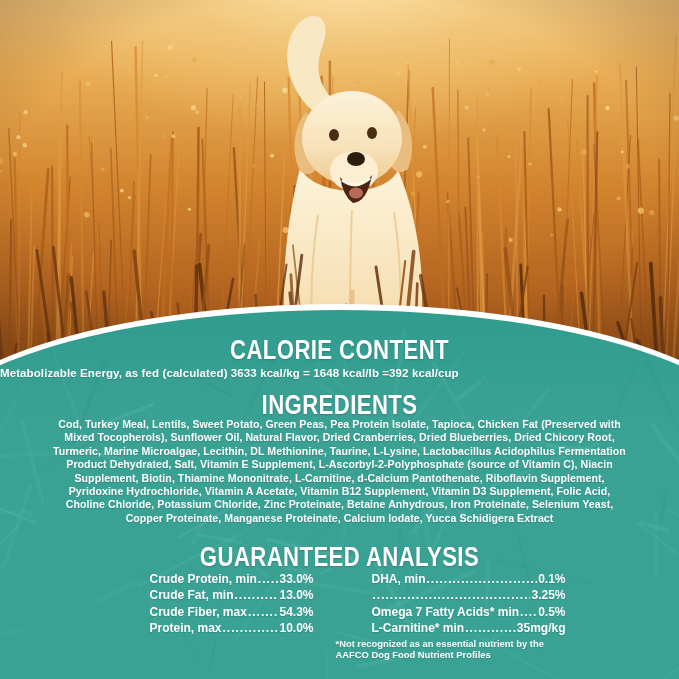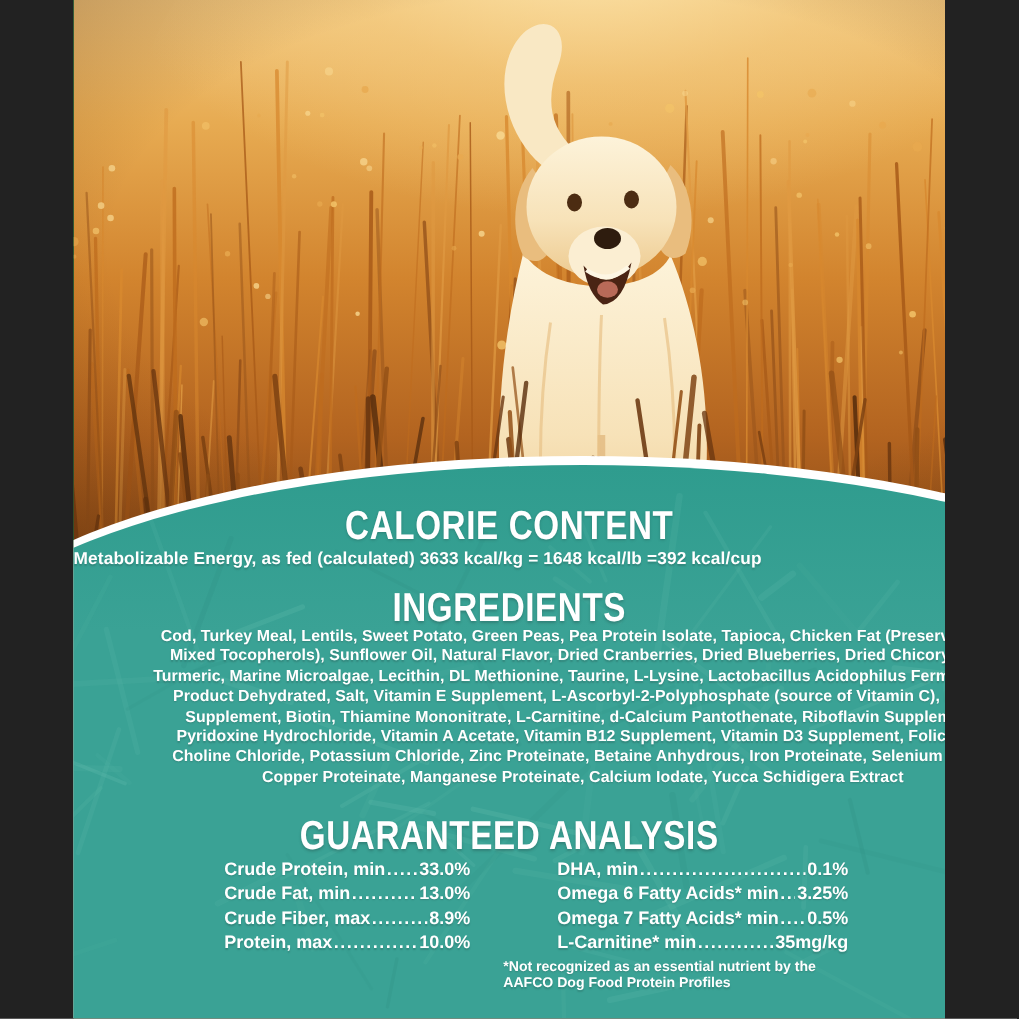--- a/index.html
+++ b/index.html
@@ -1,21 +1,21 @@
 <!DOCTYPE html>
 <html><head>
 <meta charset="utf-8">
 <style>
   html,body{margin:0;padding:0;background:#222;}
   .label-root{
     position:relative;
-    width:581px;height:679px;
+    width:679px;height:679px;
     overflow:hidden;
     font-family:"Liberation Sans",sans-serif;
-    background:#15803d;
+    background:#701a75;
     margin:0 auto;
   }
   .photo-svg{position:absolute;top:0;left:0;z-index:0;display:block;}
   .curve-white{
     position:absolute;left:-85px;top:304px;width:849px;height:380px;
     background:#ffffff;border-radius:50% 50% 0 0 / 140px 140px 0 0;
     z-index:1;
   }
   .curve-teal{
     position:absolute;left:-85px;top:310px;width:849px;height:369px;
@@ -494,48 +494,47 @@
           <span class="val">33.0%</span>
         </div>
         <div class="analysis-row">
           <span class="lbl">Crude Fat, min</span>
           <span class="dots">................................................................................</span>
           <span class="val">13.0%</span>
         </div>
         <div class="analysis-row">
           <span class="lbl">Crude Fiber, max</span>
           <span class="dots">................................................................................</span>
-          <span class="val">8.9%</span>
+          <span class="val">54.3%</span>
         </div>
         <div class="analysis-row">
           <span class="lbl">Protein, max</span>
           <span class="dots">................................................................................</span>
           <span class="val">10.0%</span>
         </div>
       </div>
 
       <div class="analysis-col col-right">
         <div class="analysis-row">
           <span class="lbl">DHA, min</span>
           <span class="dots">................................................................................</span>
           <span class="val">0.1%</span>
         </div>
         <div class="analysis-row">
-          <span class="lbl">Omega 6 Fatty Acids* min</span>
           <span class="dots">................................................................................</span>
           <span class="val">3.25%</span>
         </div>
         <div class="analysis-row">
           <span class="lbl">Omega 7 Fatty Acids* min</span>
           <span class="dots">................................................................................</span>
           <span class="val">0.5%</span>
         </div>
         <div class="analysis-row">
           <span class="lbl">L-Carnitine* min</span>
           <span class="dots">................................................................................</span>
           <span class="val">35mg/kg</span>
         </div>
-        <p class="analysis-footnote">*Not recognized as an essential nutrient by the AAFCO Dog Food Protein Profiles</p>
+        <p class="analysis-footnote">*Not recognized as an essential nutrient by the AAFCO Dog Food Nutrient Profiles</p>
       </div>
     </div>
 
   </div>
 </div>
 
 </body></html>

